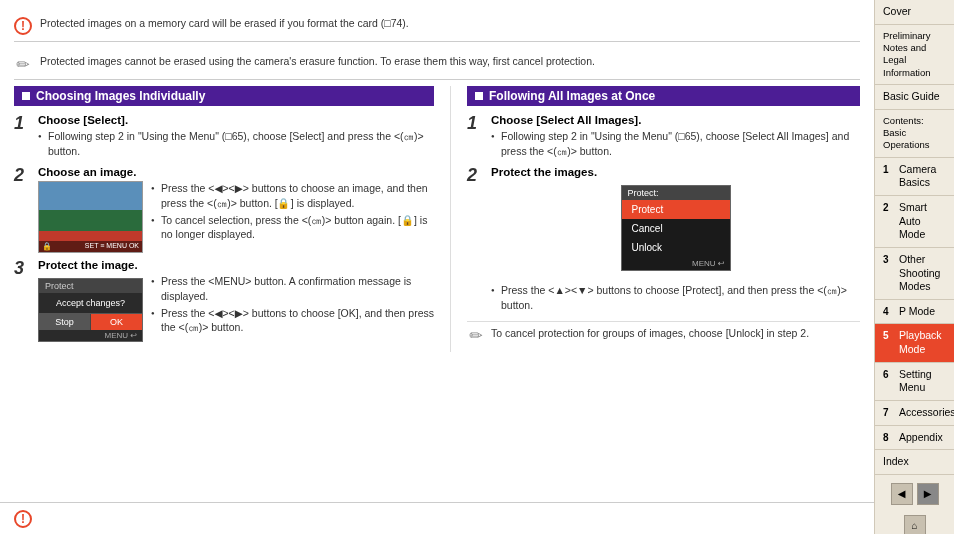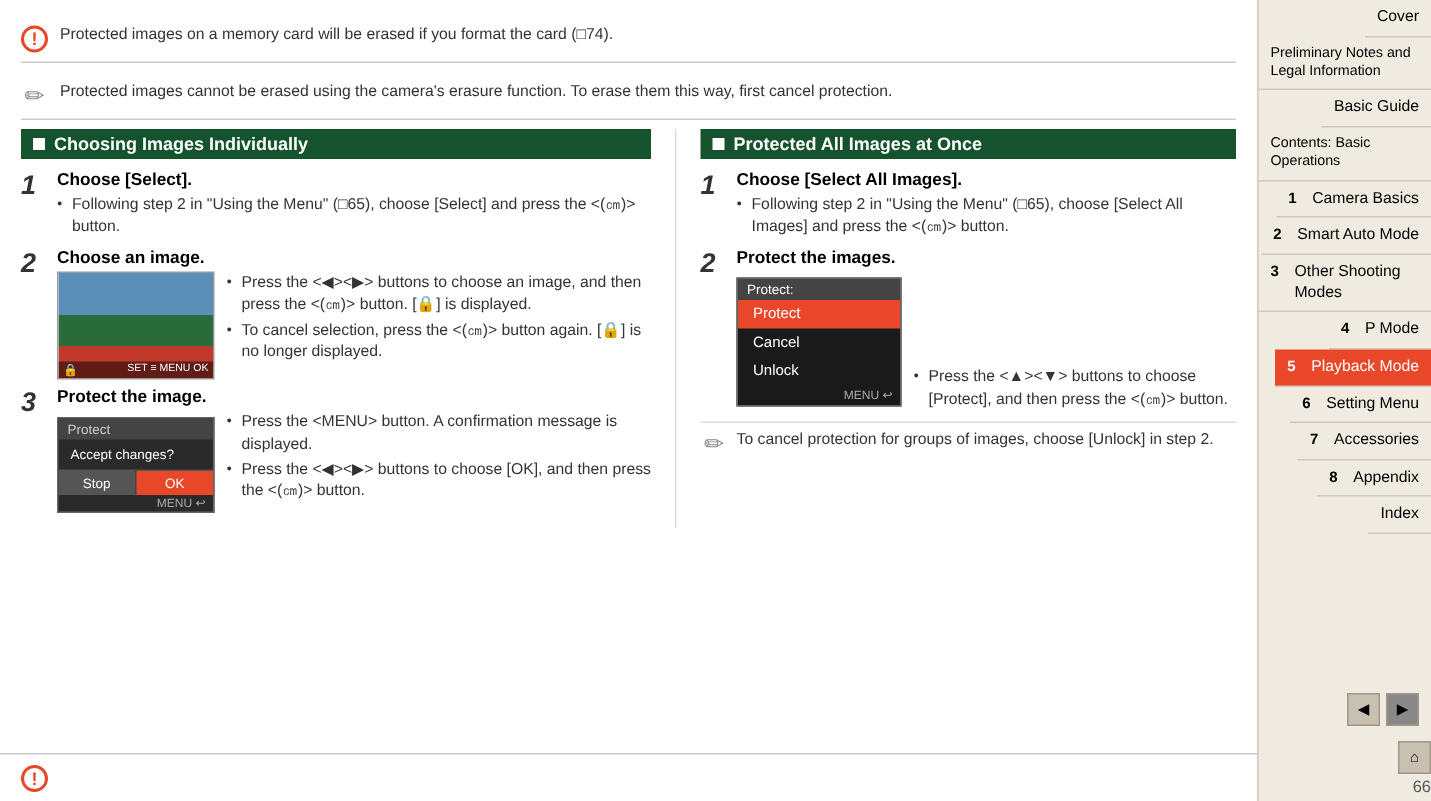--- a/index.html
+++ b/index.html
@@ -57,21 +57,21 @@
       margin-top: 1px;
     }
     .warning-text {
       font-size: 10.5px;
       color: #333;
       line-height: 1.4;
     }
 
     
     .section-header {
-      background: #14532d;
+      background: #4c1d95;
       color: white;
       font-weight: bold;
       font-size: 12px;
       padding: 3px 8px;
       margin-bottom: 8px;
       display: flex;
       align-items: center;
       gap: 6px;
     }
     .section-header-square {
@@ -197,20 +197,21 @@
       border: 1px solid #666;
       background: #2a2a2a;
       color: white;
       font-size: 10px;
       margin: 4px 0 4px 0;
     }
     .ok-dialog-text {
       padding: 5px 8px;
       font-size: 9px;
       color: white;
+      text-align: center;
     }
     .ok-dialog-buttons {
       display: flex;
       border-top: 1px solid #555;
     }
     .ok-btn {
       flex: 1;
       padding: 3px 0;
       text-align: center;
       font-size: 9px;
@@ -238,26 +239,25 @@
       border-top: 1px solid #ccc;
       padding: 6px 14px;
       display: flex;
       align-items: flex-start;
       gap: 8px;
       background: white;
     }
 
     
     .sidebar {
-      width: 116px;
+      width: 80px;
       background: #f0ebe0;
       border-left: 1px solid #d0c8b8;
       display: flex;
       flex-direction: column;
-      align-items: flex-end;
     }
     .sidebar-item {
       padding: 5px 8px;
       font-size: 10.5px;
       border-bottom: 1px solid #d0c8b8;
       cursor: pointer;
       line-height: 1.3;
     }
     .sidebar-item.active {
       background: #e8472a;
@@ -397,38 +397,38 @@
               <li>Press the &lt;◀&gt;&lt;▶&gt; buttons to choose [OK], and then press the &lt;(㎝)&gt; button.</li>
             </ul>
           </div>
         </div>
       </div>
     </div>
 
     <div class="col-right">
       <div class="section-header">
         <div class="section-header-square"></div>
-        <span>Protected All Images at Once</span>
+        <span>Following All Images at Once</span>
       </div>
 
       <div class="step">
         <div class="step-number">1</div>
         <div class="step-content">
           <div class="step-title">Choose [Select All Images].</div>
           <ul class="bullet-list">
             <li>Following step 2 in "Using the Menu" (□65), choose [Select All Images] and press the &lt;(㎝)&gt; button.</li>
           </ul>
         </div>
       </div>
 
       <div class="step">
         <div class="step-number">2</div>
         <div class="step-content">
           <div class="step-title">Protect the images.</div>
-          <div style="display:flex; gap:8px; align-items:flex-end;">
+          <div style="display:flex; gap:8px; align-items:center;flex-direction:column;">
             <div class="protect-dialog" style="width:110px;flex-shrink:0;">
               <div class="protect-title">Protect:</div>
               <div class="protect-menu-item selected">Protect</div>
               <div class="protect-menu-item">Cancel</div>
               <div class="protect-menu-item">Unlock</div>
               <div class="protect-footer">MENU ↩</div>
             </div>
             <ul class="bullet-list" style="flex:1;">
               <li>Press the &lt;▲&gt;&lt;▼&gt; buttons to choose [Protect], and then press the &lt;(㎝)&gt; button.</li>
             </ul>

